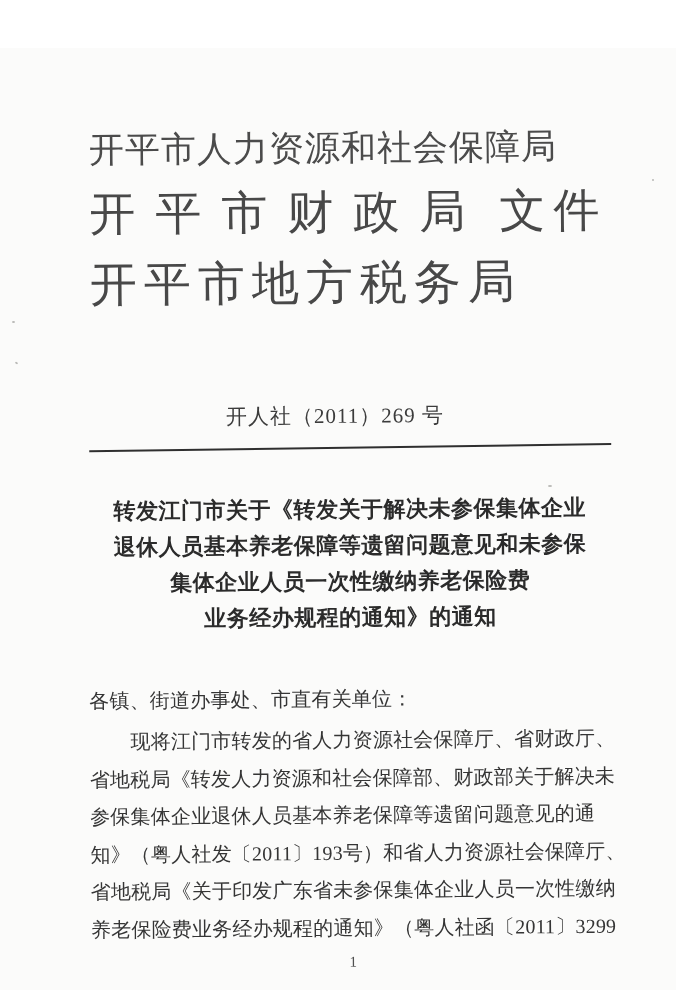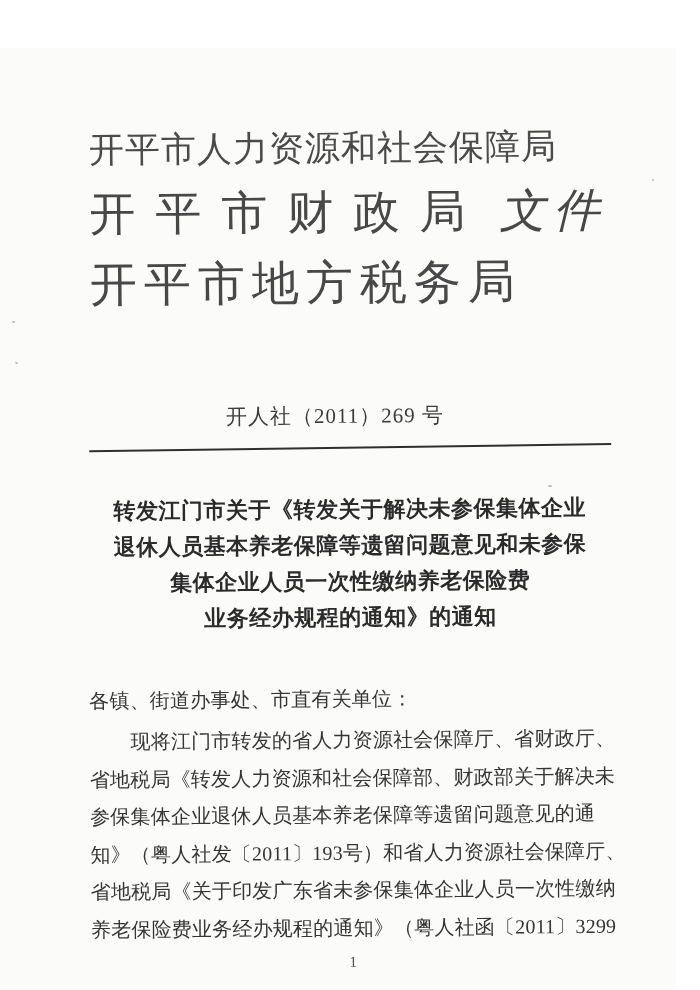--- a/index.html
+++ b/index.html
@@ -48,21 +48,20 @@
     left: 92px; top: 142px;
     font-size: 46px;
     line-height: 1.1;
     letter-spacing: 20px;
     color: #484848;
     white-space: nowrap;
   }
   .hdr2 .suffix {
     letter-spacing: 8px;
     margin-left: 14px;
-    font-style: italic;
   }
   .hdr3 {
     position: absolute;
     left: 92px; top: 212px;
     font-size: 47px;
     line-height: 1.1;
     letter-spacing: 7px;
     color: #484848;
     white-space: nowrap;
   }

